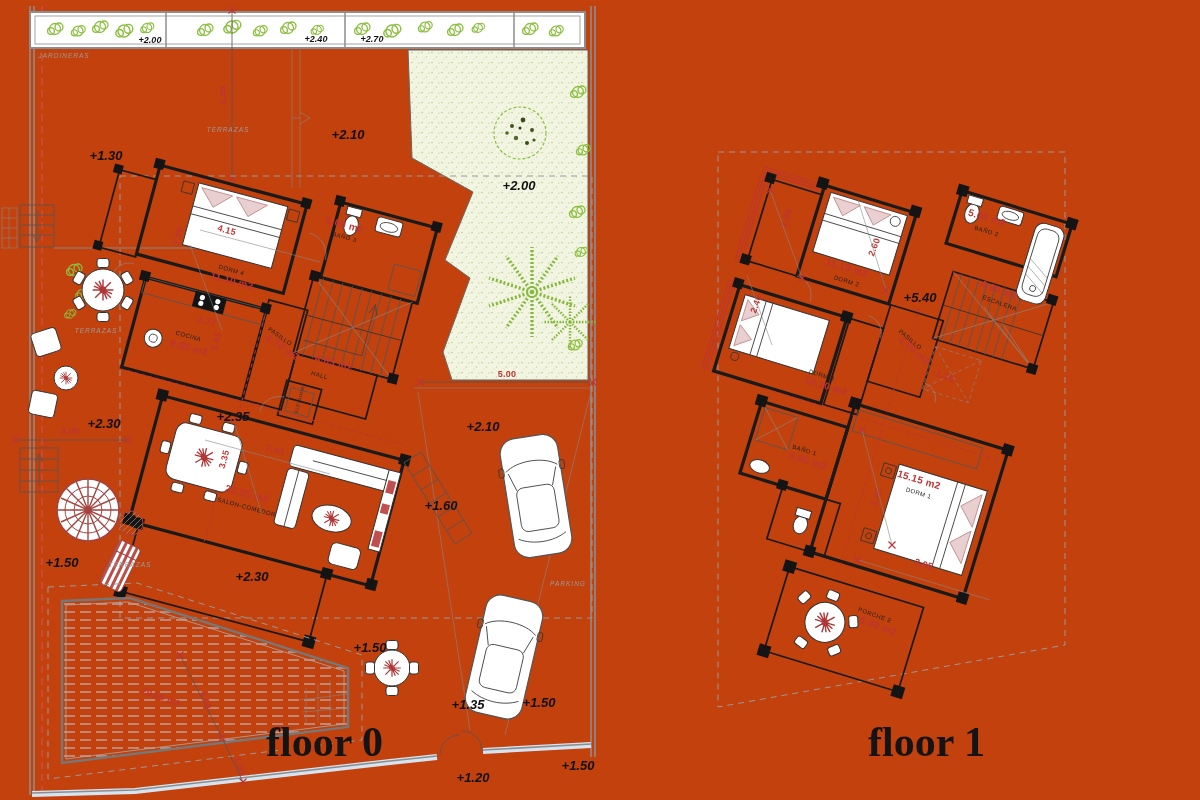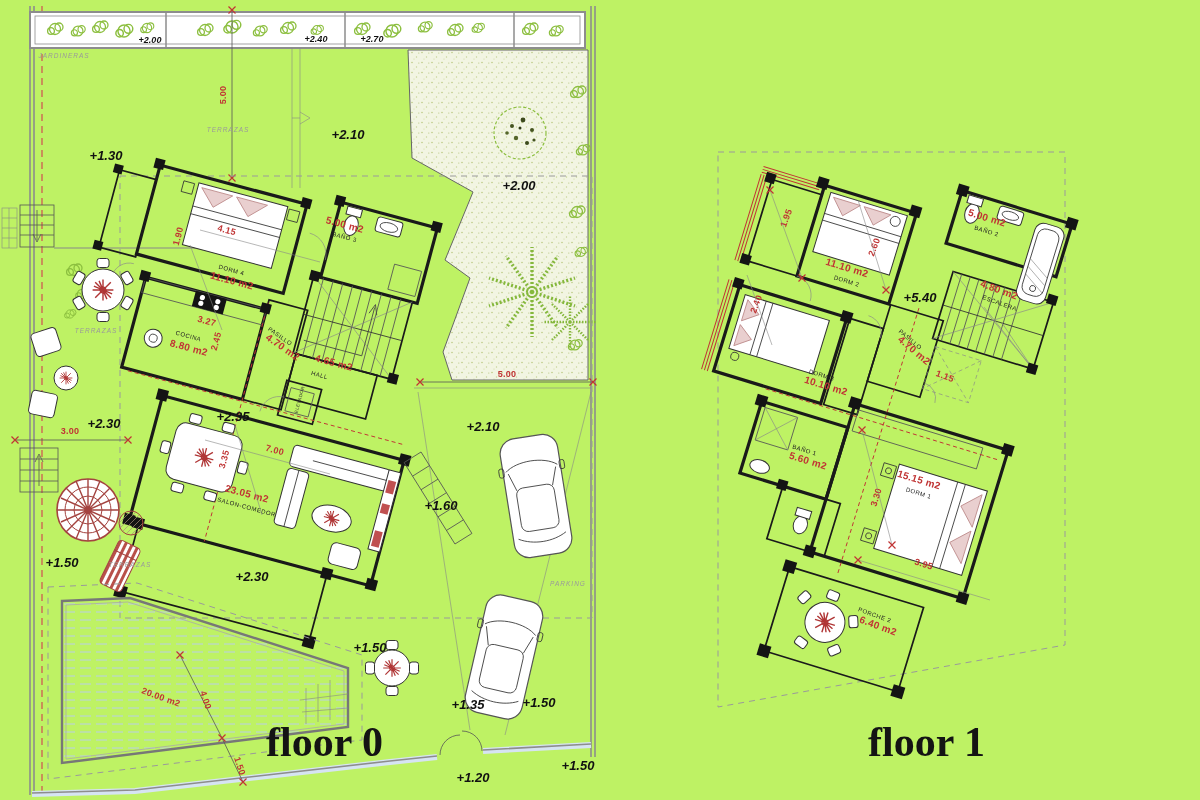--- a/index.html
+++ b/index.html
@@ -1,16 +1,16 @@
 <!DOCTYPE html>
 <html><head>
 <meta charset="utf-8">
 <style>
   html,body{margin:0;padding:0;background:#fff;}
-  .canvas{position:relative;width:1200px;height:800px;background:#bef264;overflow:hidden;
+  .canvas{position:relative;width:1200px;height:800px;background:#c2410c;overflow:hidden;
           font-family:"Liberation Sans",sans-serif;}
   svg{position:absolute;left:0;top:0;}
   text{font-family:"Liberation Sans",sans-serif;}
   .t-red{fill:#c03434;font-size:10px;font-weight:bold;text-anchor:middle;letter-spacing:.3px;}
   .t-dim{fill:#c03434;font-size:9px;font-weight:bold;text-anchor:middle;letter-spacing:.3px;}
   .t-name{fill:#222;font-size:6px;text-anchor:middle;letter-spacing:.5px;}
   .t-lvl{fill:#111;font-size:13px;font-style:italic;font-weight:bold;text-anchor:middle;}
   .t-lvl-sm{fill:#111;font-size:9px;font-style:italic;font-weight:bold;text-anchor:middle;}
   .t-gray{fill:#9a9a9a;font-size:6.5px;font-style:italic;text-anchor:middle;letter-spacing:1px;}
   .t-tiny{fill:#333;font-size:4.6px;text-anchor:middle;letter-spacing:.4px;}

